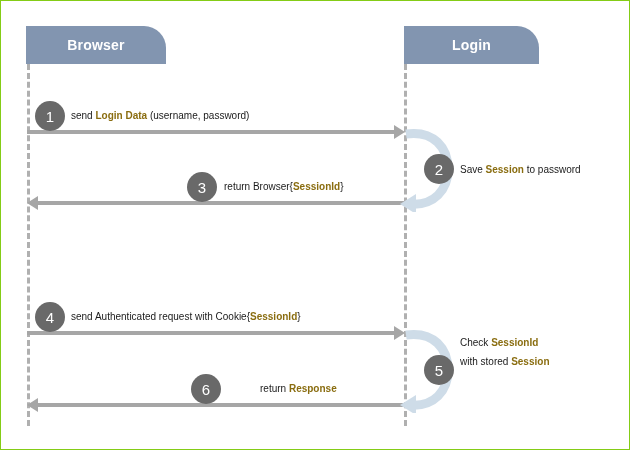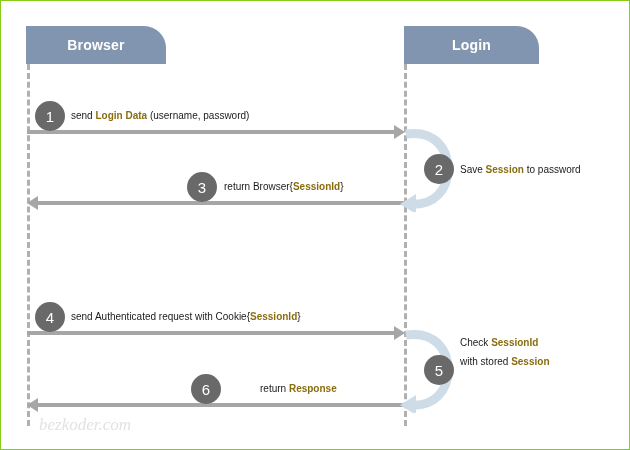--- a/index.html
+++ b/index.html
@@ -175,15 +175,14 @@
     </div>
   </div>
 
   <div class="msg-line" style="left:37px; top:402px; width:366px;"></div>
   <div class="arrowhead left" style="left:26px; top:397px;"></div>
   <div class="step-badge" style="left:190px; top:373px;">6</div>
   <div class="msg-text" style="left:227px; top:379px;margin-left:32px;">
     <span>return </span><span class="hl">Response</span>
   </div>
 
-  <div class="watermark" style="left:38px; top:414px;">bezkoder.com</div>
 
 </div>
 
 </body></html>

